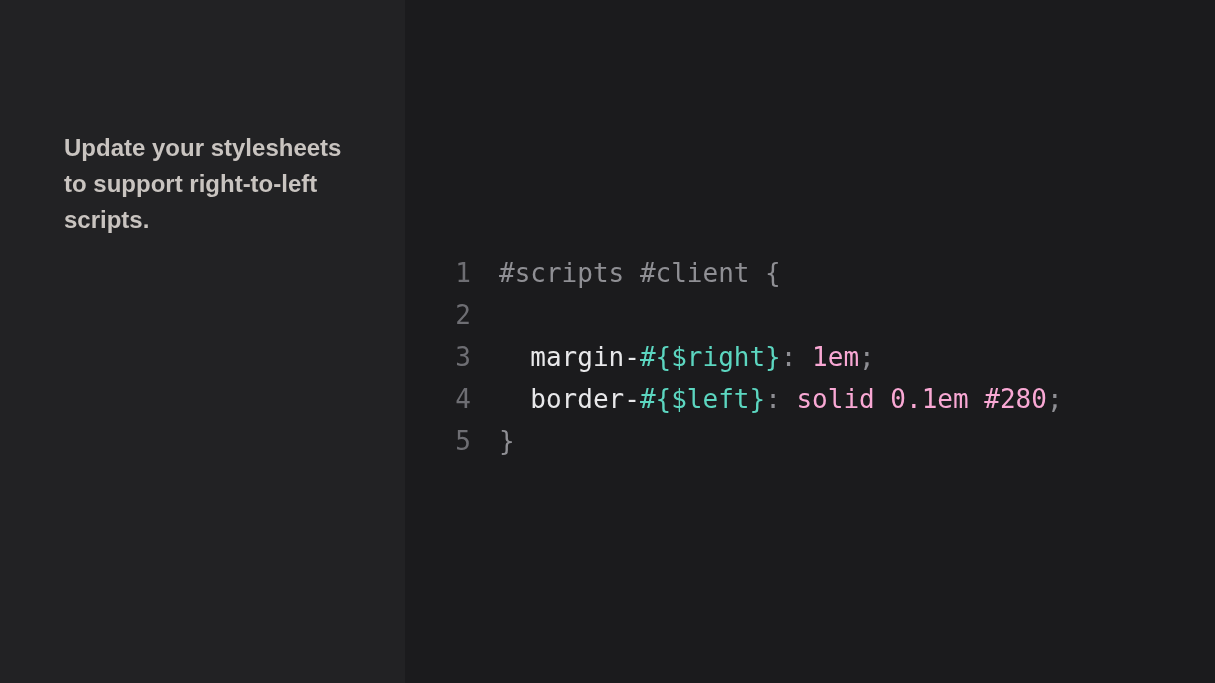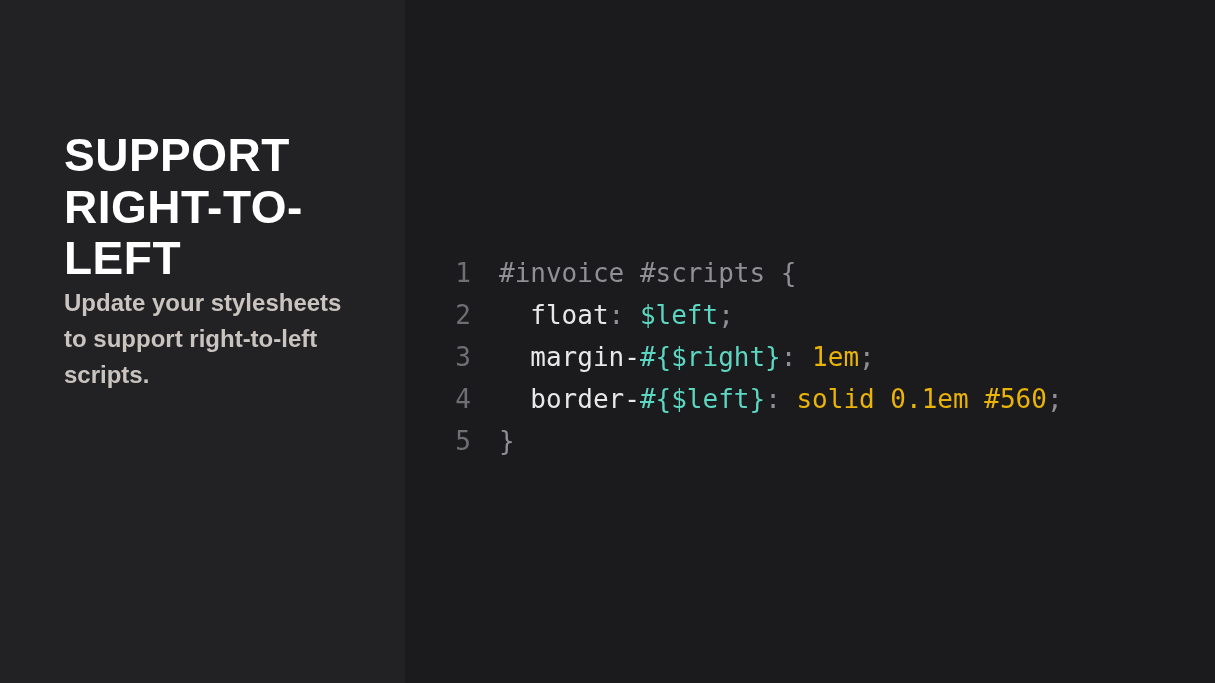--- a/index.html
+++ b/index.html
@@ -48,31 +48,30 @@
   .gutter {
     width: 72px;
     text-align: right;
     padding-right: 28px;
     color: #6e6e73;
     user-select: none;
   }
   .tok-plain   { color: #e8e8ea; }
   .tok-dim     { color: #8f8f94; }
   .tok-accent  { color: #5cd6c0; }
-  .tok-value   { color: #eab308; }
+  .tok-value   { color: #f9a8d4; }
 </style>
 </head>
 <body>
 
 <aside class="sidebar">
-  <h1 class="slide-title">SUPPORT RIGHT-TO-LEFT</h1>
   <p class="slide-desc">Update your stylesheets to support right-to-left scripts.</p>
 </aside>
 
 <main class="main">
   <div class="code" id="code-block">
-      <div class="code-line"><span class="gutter">1</span><span><span class="tok-dim">#invoice #scripts {</span></span></div>
-      <div class="code-line"><span class="gutter">2</span><span><span class="tok-plain">  float</span><span class="tok-dim">: </span><span class="tok-accent">$left</span><span class="tok-dim">;</span></span></div>
+      <div class="code-line"><span class="gutter">1</span><span><span class="tok-dim">#scripts #client {</span></span></div>
+      <div class="code-line"><span class="gutter">2</span></div>
       <div class="code-line"><span class="gutter">3</span><span><span class="tok-plain">  margin-</span><span class="tok-accent">#{$right}</span><span class="tok-dim">: </span><span class="tok-value">1em</span><span class="tok-dim">;</span></span></div>
-      <div class="code-line"><span class="gutter">4</span><span><span class="tok-plain">  border-</span><span class="tok-accent">#{$left}</span><span class="tok-dim">: </span><span class="tok-value">solid 0.1em #560</span><span class="tok-dim">;</span></span></div>
+      <div class="code-line"><span class="gutter">4</span><span><span class="tok-plain">  border-</span><span class="tok-accent">#{$left}</span><span class="tok-dim">: </span><span class="tok-value">solid 0.1em #280</span><span class="tok-dim">;</span></span></div>
       <div class="code-line"><span class="gutter">5</span><span><span class="tok-dim">}</span></span></div>
     </div>
 </main>
 
 </body></html>

